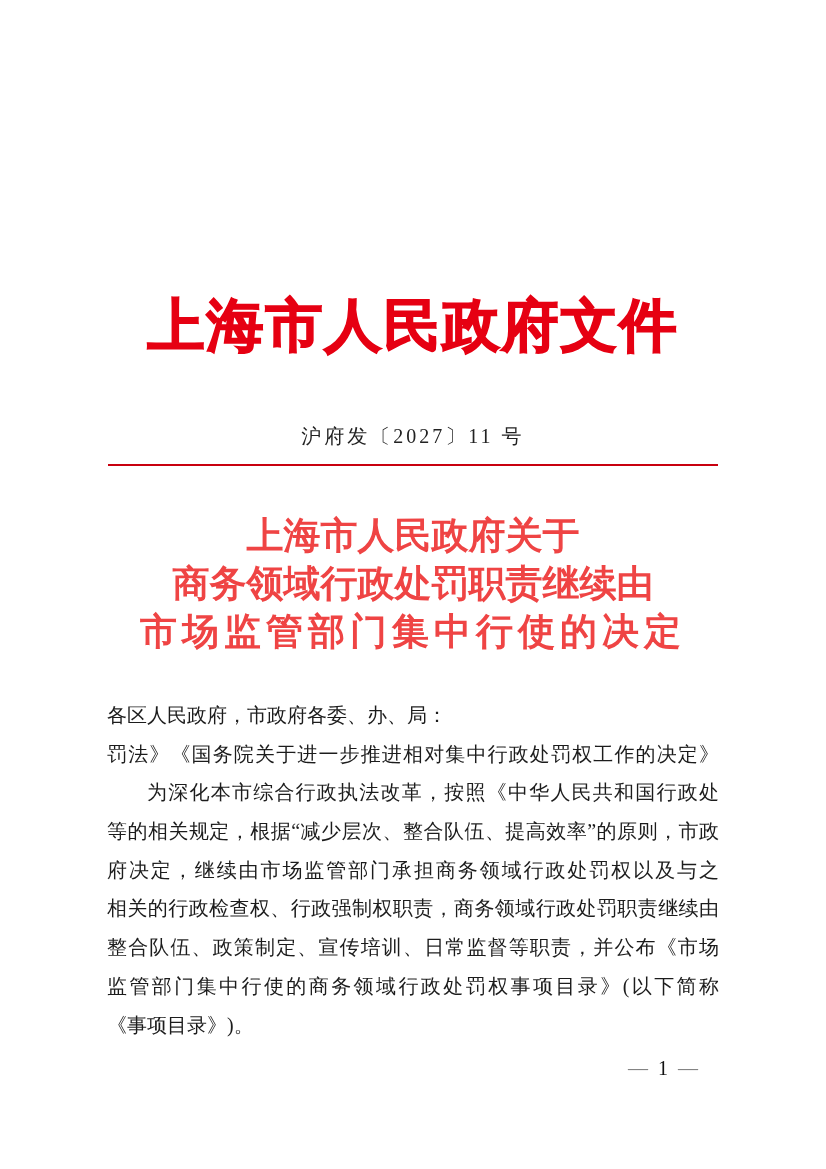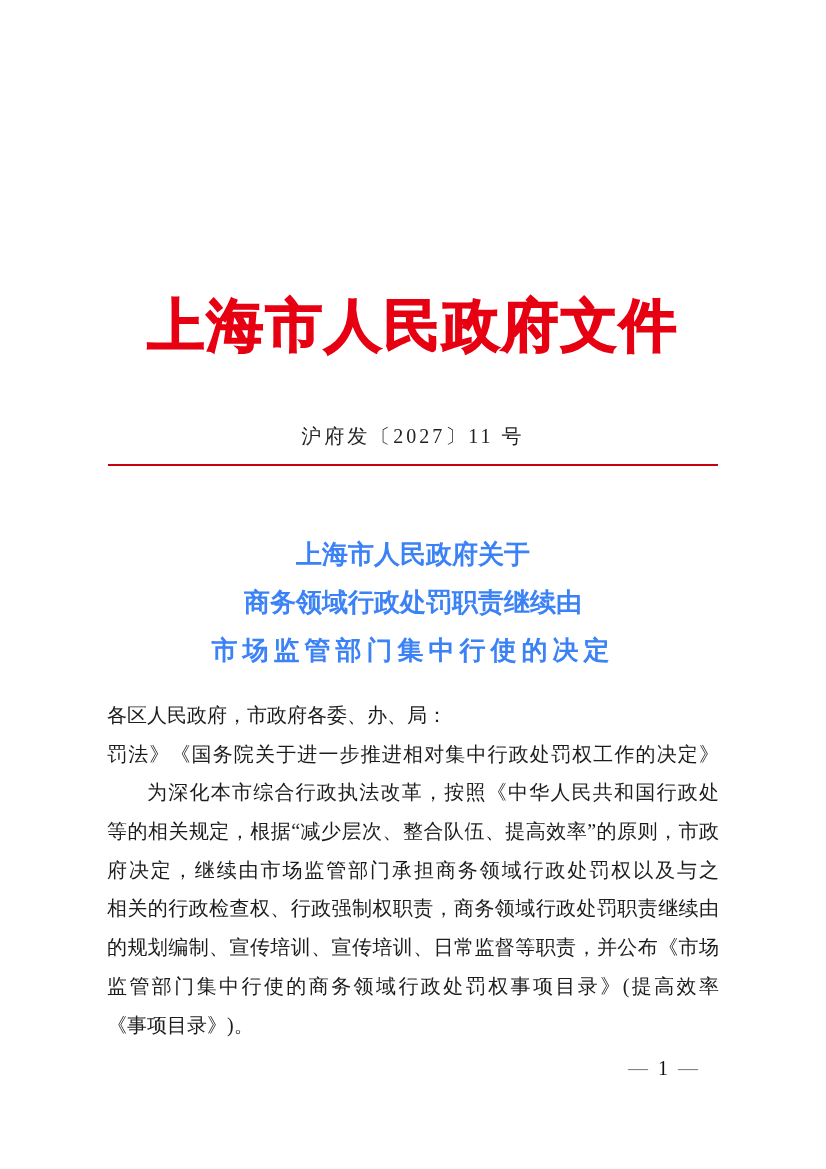--- a/index.html
+++ b/index.html
@@ -46,28 +46,28 @@
   .red-rule {
     position: absolute;
     top: 444px;
     left: 108px;
     width: 610px;
     height: 2px;
     background: #c8000f;
   }
   .doc-title {
     position: absolute;
-    top: 511px;
+    top: 492px;
     left: 0;
     right: 0;
     text-align: center;
-    font-size: 26px;
+    font-size: 37px;
     line-height: 48px;
     font-weight: bold;
-    color: #3b82f6;
+    color: #ef4444;
   }
   .doc-title .line3 {
     letter-spacing: 5px;
   }
   .body-block {
     position: absolute;
     top: 676px;
     left: 107px;
     width: 612px;
     font-size: 20px;
@@ -123,22 +123,22 @@
     <div class="line3">市场监管部门集中行使的决定</div>
   </div>
 
   <div class="body-block">
     <div class="body-line">各区人民政府，市政府各委、办、局：</div>
     <div class="body-line just">罚法》《国务院关于进一步推进相对集中行政处罚权工作的决定》</div>
     <div class="body-line just indent">为深化本市综合行政执法改革，按照《中华人民共和国行政处</div>
     <div class="body-line just">等的相关规定，根据“减少层次、整合队伍、提高效率”的原则，市政</div>
     <div class="body-line just">府决定，继续由市场监管部门承担商务领域行政处罚权以及与之</div>
     <div class="body-line just">相关的行政检查权、行政强制权职责，商务领域行政处罚职责继续由</div>
-    <div class="body-line just">的规划编制、宣传培训、宣传培训、日常监督等职责，并公布《市场</div>
-    <div class="body-line just">监管部门集中行使的商务领域行政处罚权事项目录》(提高效率</div>
+    <div class="body-line just">整合队伍、政策制定、宣传培训、日常监督等职责，并公布《市场</div>
+    <div class="body-line just">监管部门集中行使的商务领域行政处罚权事项目录》(以下简称</div>
     <div class="body-line">《事项目录》)。</div>
   </div>
 
   <div class="page-number">
     <span class="dash">—</span><span class="num">1</span><span class="dash">—</span>
   </div>
 
 </div>
 
 </body></html>

